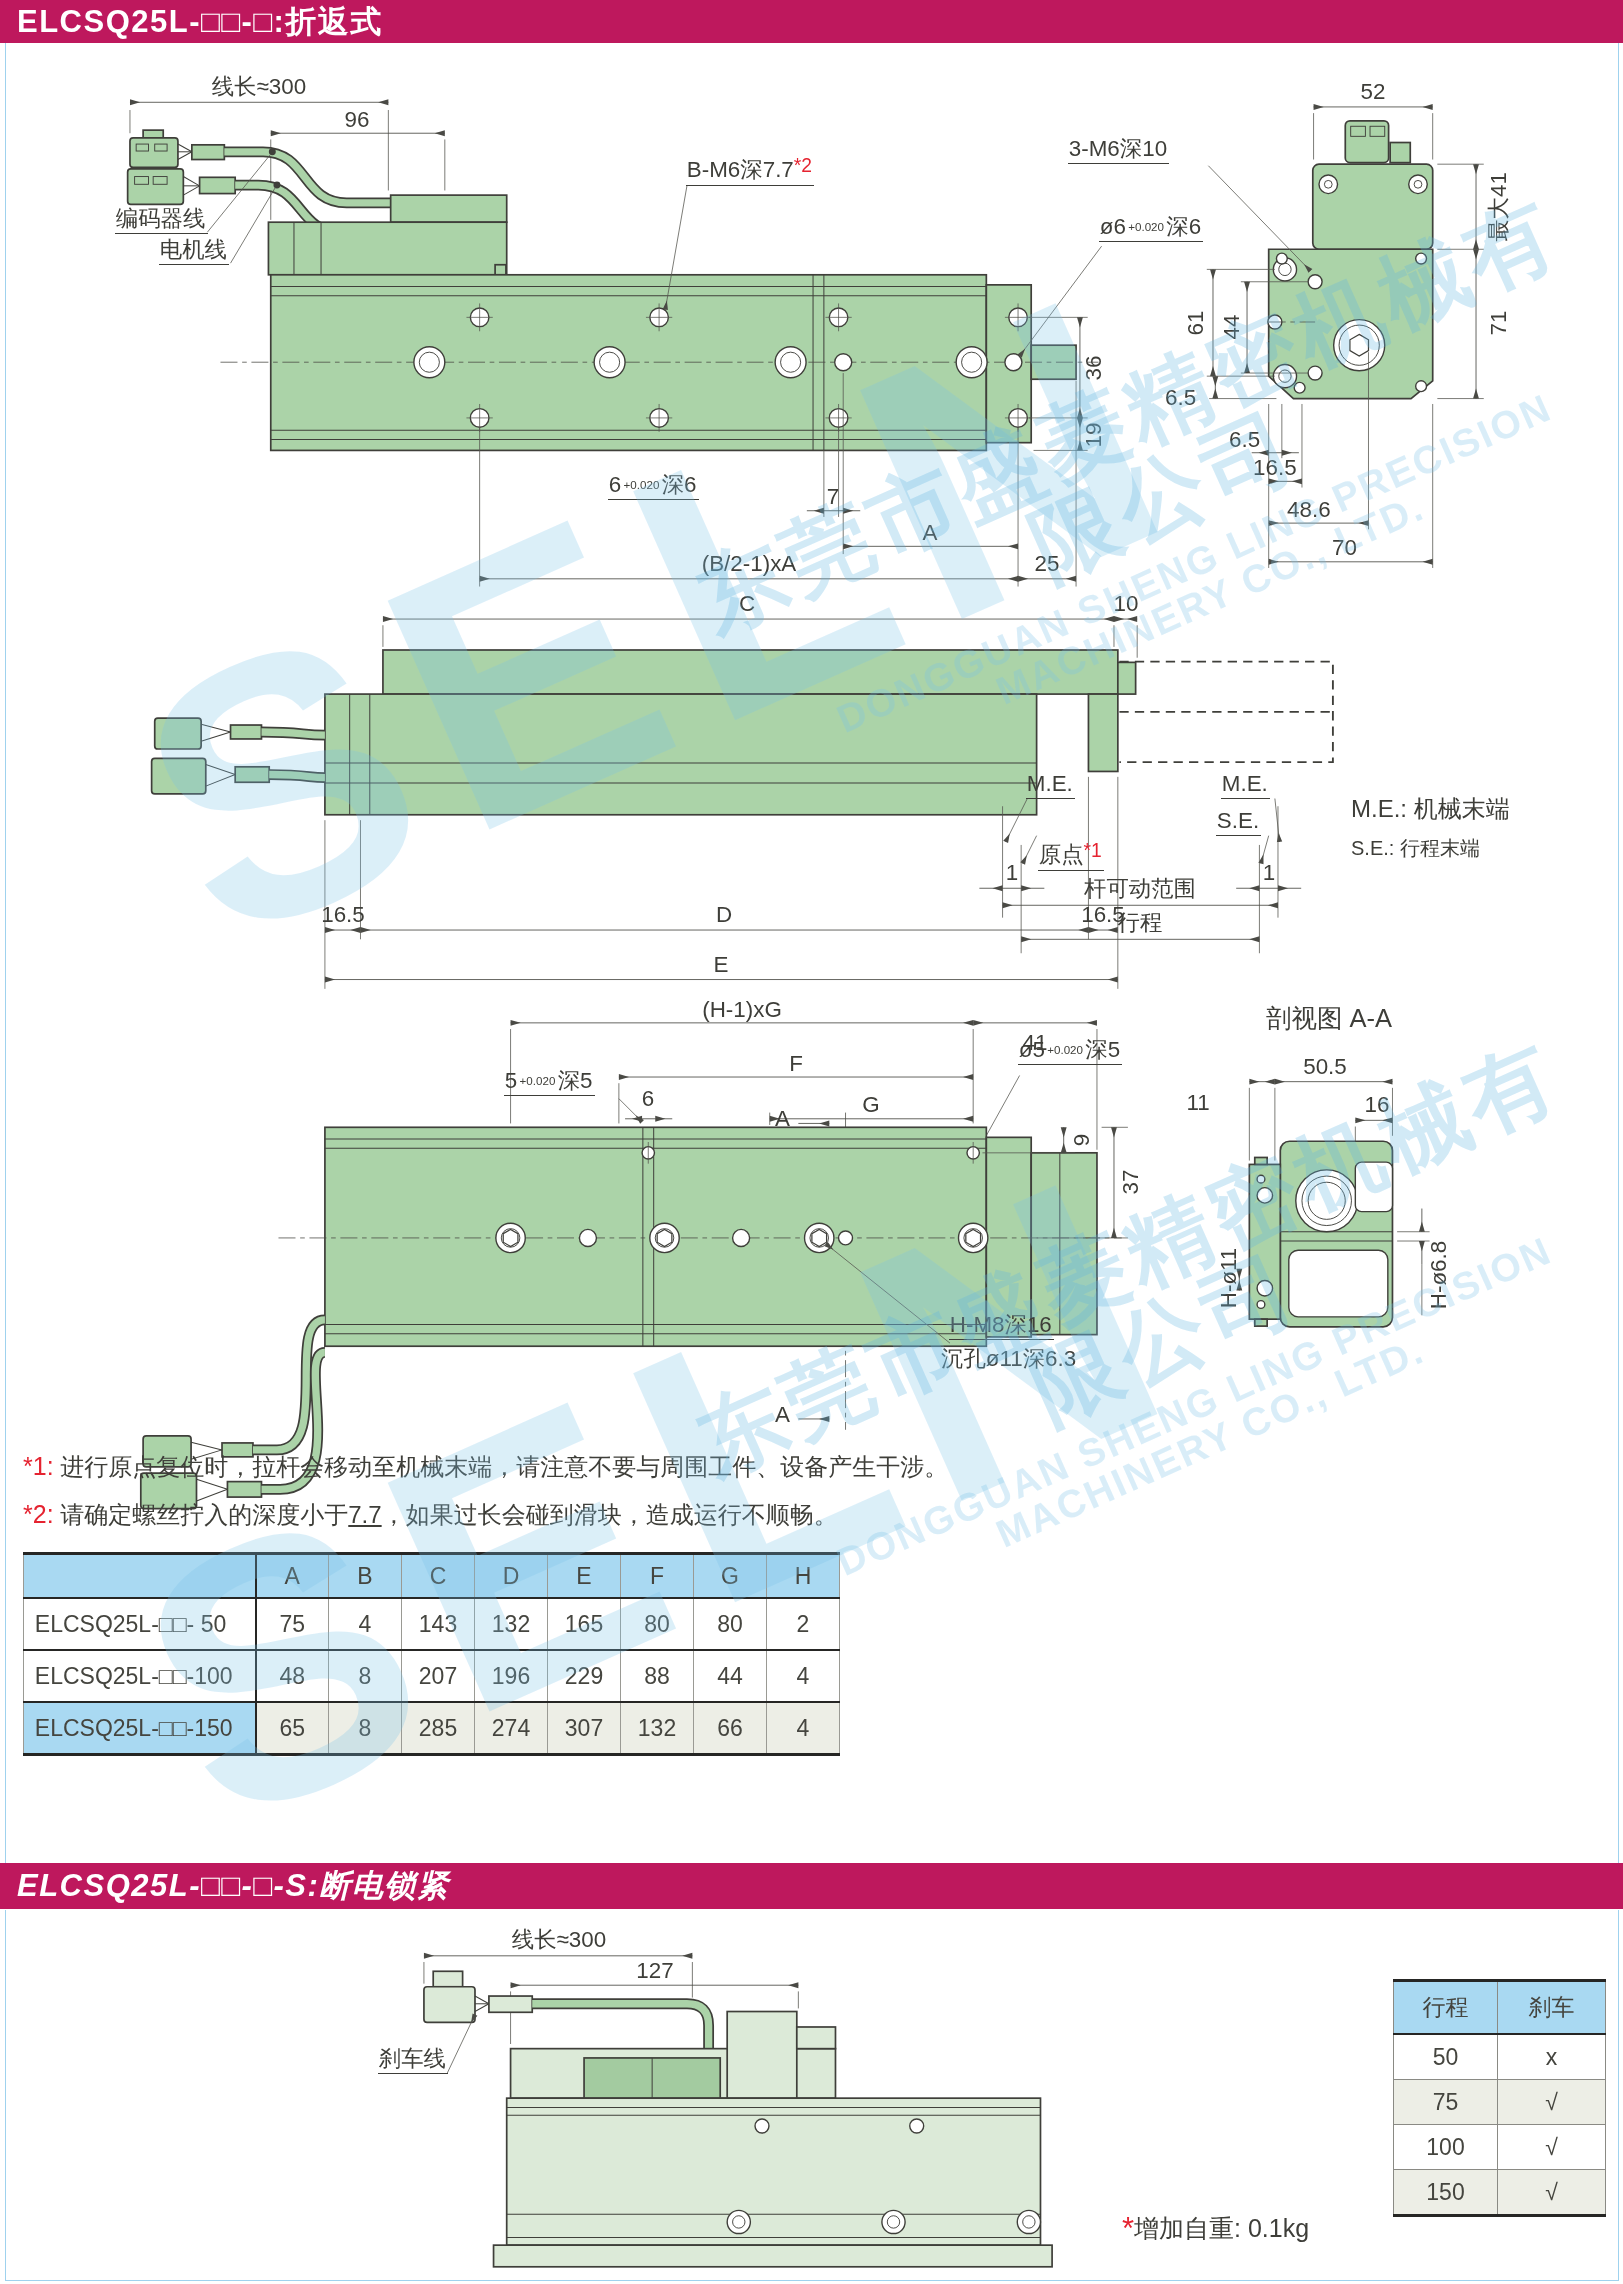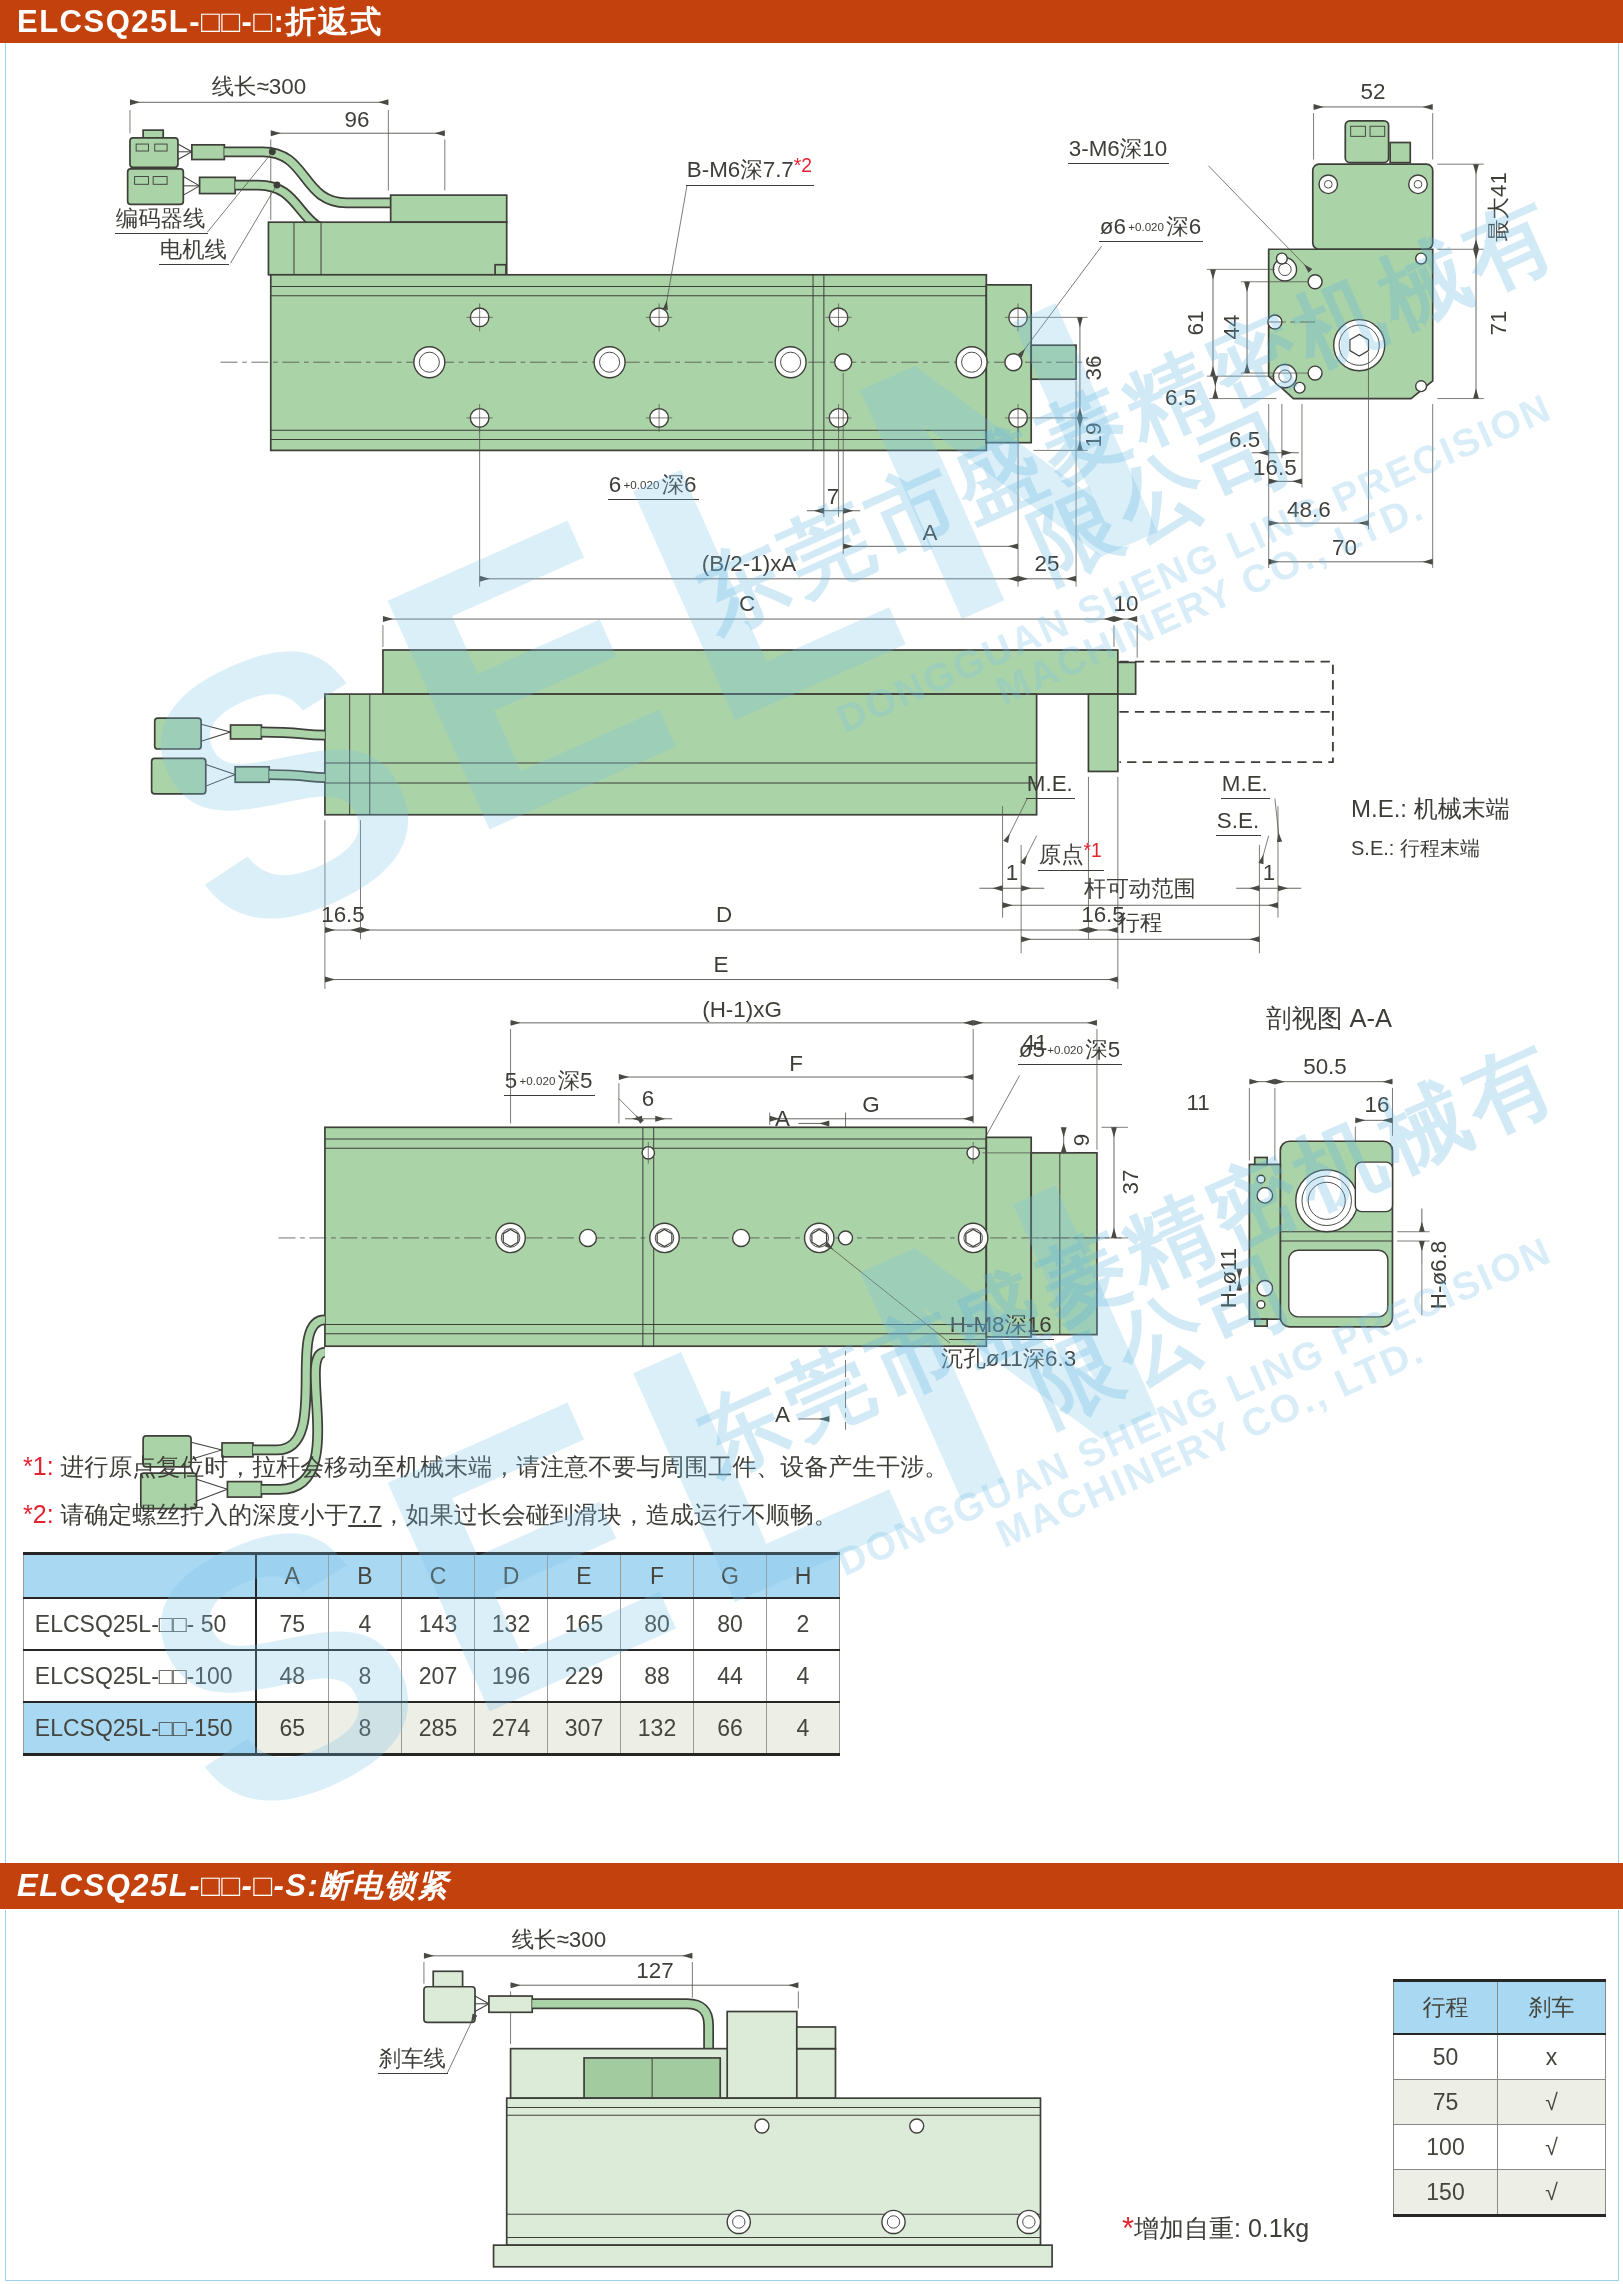--- a/index.html
+++ b/index.html
@@ -1,18 +1,18 @@
 <!DOCTYPE html>
 <html style="font-size:12.4px"><head>
 <meta charset="utf-8">
 <style>
   html,body{margin:0;padding:0;background:#ffffff;}
   body{width:1623px;height:2284px;position:relative;overflow:hidden;
        font-family:"Liberation Sans","DejaVu Sans",sans-serif;}
-  .hdr{position:absolute;left:0;width:1623px;background:#c2410c;color:#ffffff;
+  .hdr{position:absolute;left:0;width:1623px;background:#be185d;color:#ffffff;
        font-size:31px;font-weight:bold;line-height:43px;padding-left:17px;
        letter-spacing:1.5px;z-index:3;box-sizing:border-box;}
   .panel{position:absolute;background:transparent;border:1.5px solid #9fd2ee;border-top:none;
        z-index:1;box-sizing:border-box;}
   svg.draw{position:absolute;left:0;top:0;z-index:2;}
   .lbl{position:absolute;font-size:22.4px;color:#3e3e39;white-space:nowrap;z-index:4;line-height:1.15;}
   .cx{transform:translateX(-50%);}
   .rot{transform:translate(-50%,-50%) rotate(-90deg);}
   .lead{border-bottom:1.5px solid #3e3e39;padding:0 2.3px 1.5px 0.8px;}
   .red{color:#e52330;}

